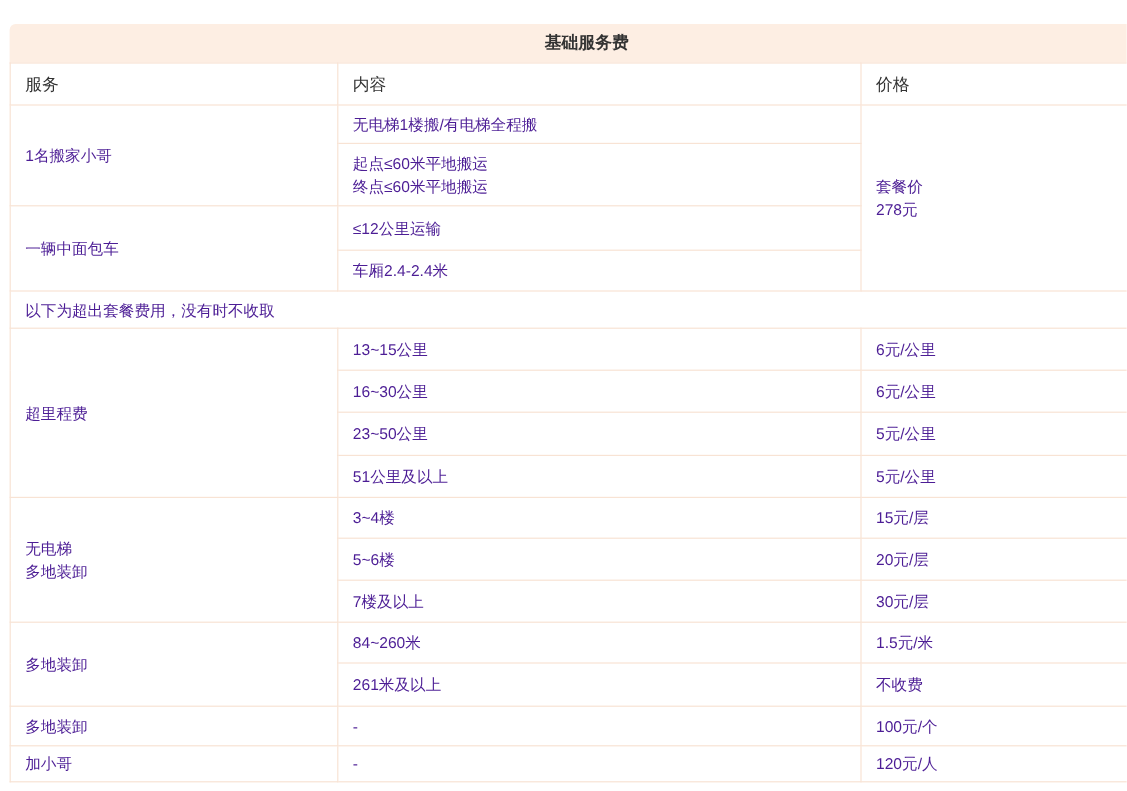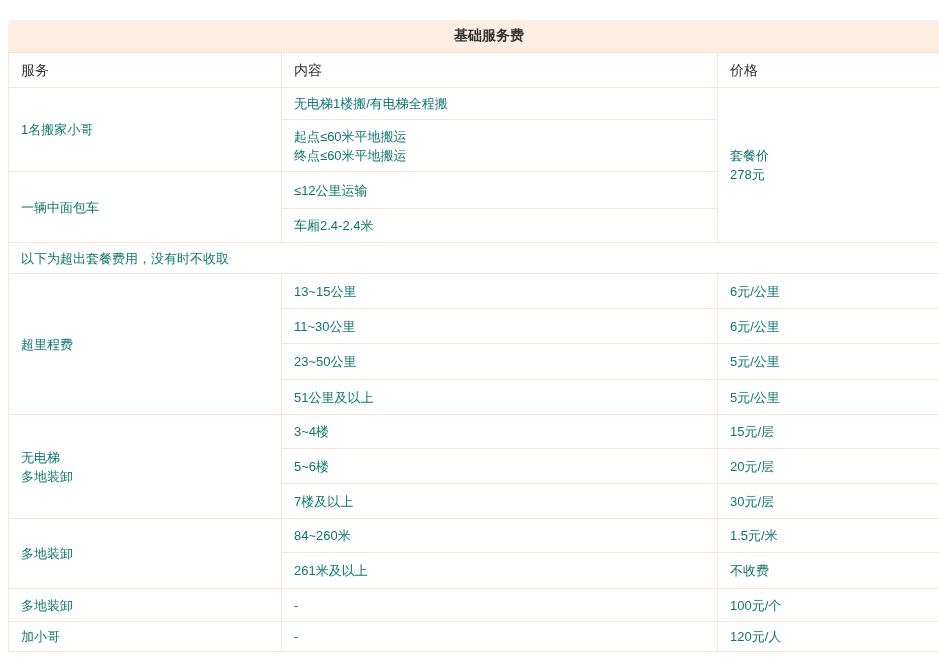--- a/index.html
+++ b/index.html
@@ -31,21 +31,21 @@
   table.price-table {
     width: 100%;
     border-collapse: collapse;
     table-layout: fixed;
   }
   table.price-table th,
   table.price-table td {
     border: 1px solid #f8e3d4;
     padding: 0 12px;
     font-size: 13px;
-    color: #0f766e;
+    color: #4c1d95;
     text-align: left;
     vertical-align: middle;
     background: #ffffff;
     white-space: pre-line;
     line-height: 19px;
     overflow: hidden;
   }
   table.price-table th {
     font-size: 14px;
     font-weight: normal;
@@ -101,21 +101,21 @@
       <tr style="height:31px">
         <td colspan="3" class="notice-cell">以下为超出套餐费用，没有时不收取</td>
       </tr>
 
       <tr style="height:35px">
         <td rowspan="4">超里程费</td>
         <td>13~15公里</td>
         <td>6元/公里</td>
       </tr>
       <tr style="height:35px">
-        <td>11~30公里</td>
+        <td>16~30公里</td>
         <td>6元/公里</td>
       </tr>
       <tr style="height:36px">
         <td>23~50公里</td>
         <td>5元/公里</td>
       </tr>
       <tr style="height:35px">
         <td>51公里及以上</td>
         <td>5元/公里</td>
       </tr>

